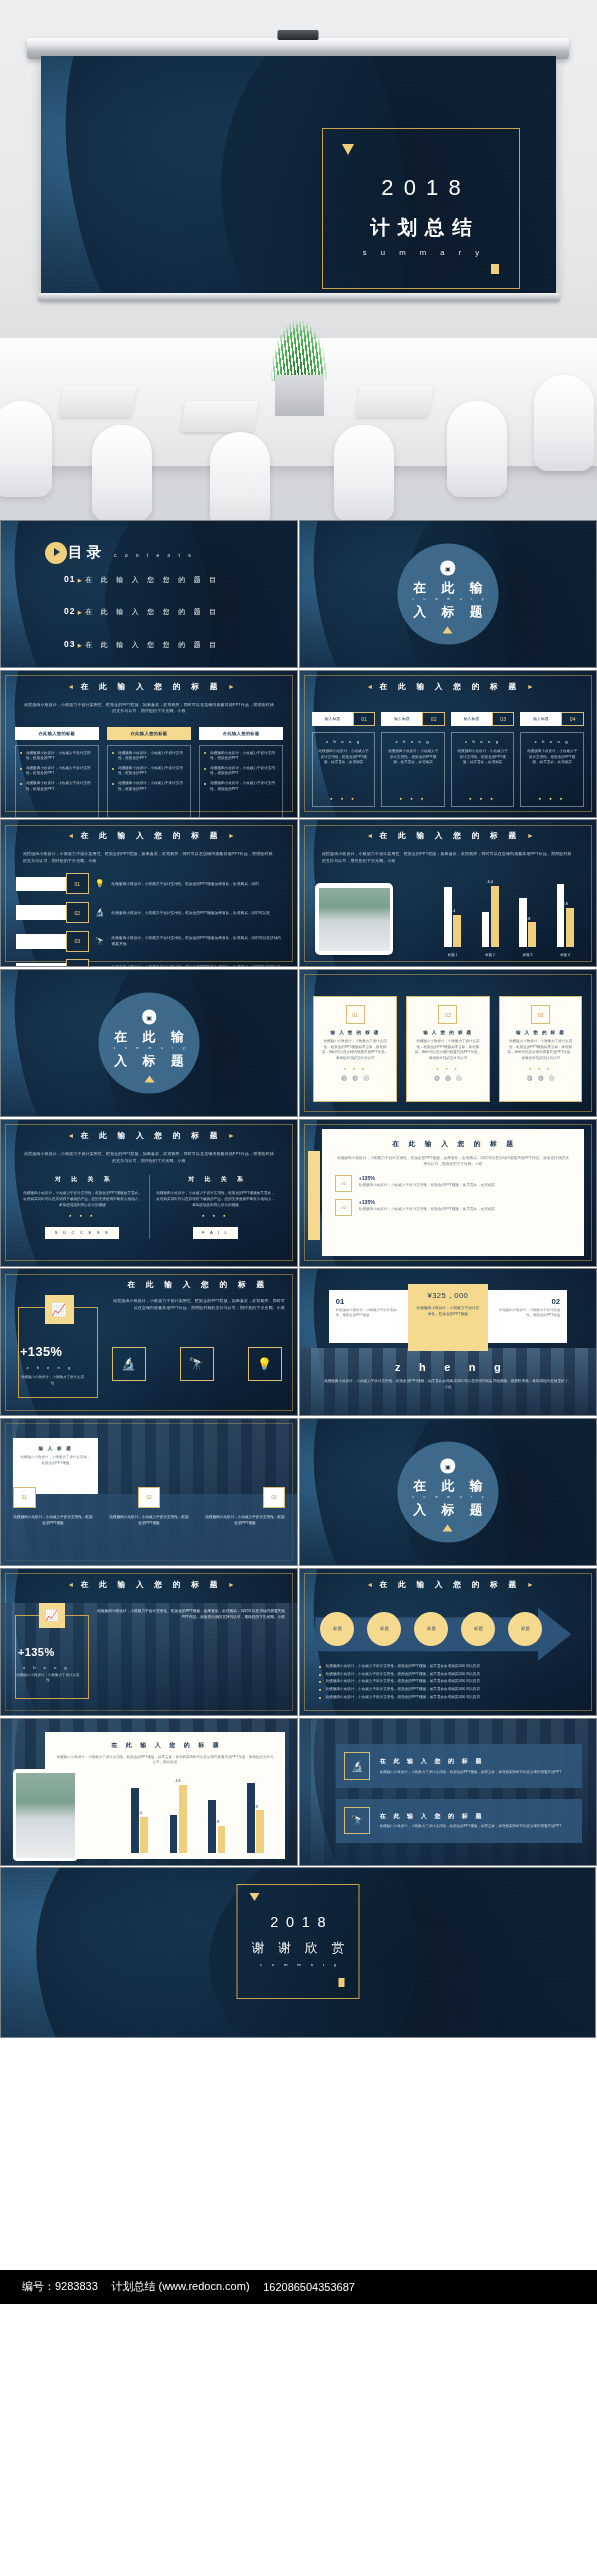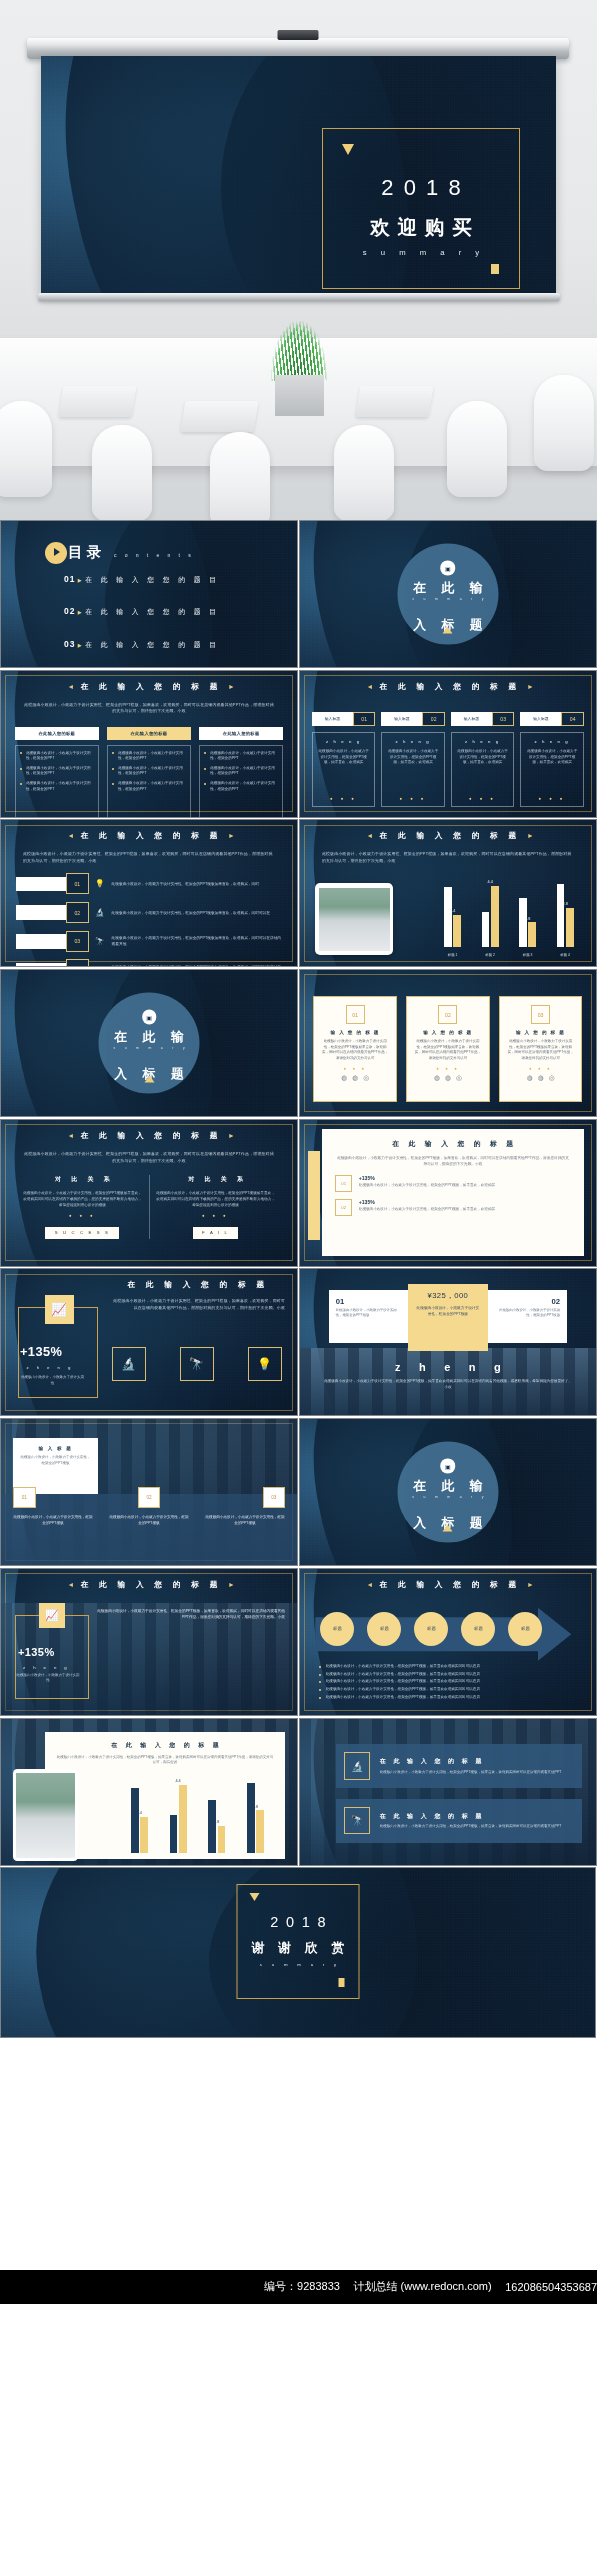--- a/index.html
+++ b/index.html
@@ -75,21 +75,21 @@
 
   
   .sec-circle{position:absolute;left:50%;top:50%;transform:translate(-50%,-50%);width:101px;height:101px;border-radius:50%;
         background:rgba(71,117,153,.85);}
   .sec-dot{position:absolute;left:50%;top:17px;transform:translateX(-50%);width:14.5px;height:14.5px;border-radius:50%;
         background:#fff;display:flex;align-items:center;justify-content:center;color:#17324c;font-size:6px;}
   .sec-l1{position:absolute;left:0;right:0;top:36px;text-align:center;color:#fff;font-size:12.8px;letter-spacing:6px;
         font-weight:700;text-indent:6px;}
   .sec-en{position:absolute;left:0;right:0;top:53px;text-align:center;color:#dfe6ee;font-size:3.4px;letter-spacing:4.3px;text-indent:4.3px;}
   .sec-l2{position:absolute;left:0;right:0;top:60px;text-align:center;color:#fff;font-size:12.8px;letter-spacing:6px;
-        font-weight:700;text-indent:6px;margin-top:13px;}
+        font-weight:700;text-indent:6px;}
   .sec-tri{position:absolute;left:50%;bottom:11px;transform:translateX(-50%);width:0;height:0;
         border-left:5.1px solid transparent;border-right:5.1px solid transparent;border-bottom:7.7px solid #f0cf7c;}
 
   
   .toc-badge{position:absolute;left:44px;top:20.5px;width:22px;height:22px;border-radius:50%;background:#f0cf7c;}
   .toc-badge:after{content:"";position:absolute;left:8.5px;top:6.8px;width:0;height:0;
         border-top:4.3px solid transparent;border-bottom:4.3px solid transparent;border-left:6.8px solid #16304a;}
   .toc-h{position:absolute;left:67px;top:22px;color:#fff;font-size:14.5px;letter-spacing:4.3px;font-weight:700;}
   .toc-h .sub{color:#dfe4ea;font-size:5.1px;letter-spacing:3.4px;font-weight:400;}
   .toc-row{position:absolute;left:63px;color:#fff;font-size:8.5px;font-weight:700;letter-spacing:0.9px;white-space:nowrap;}
@@ -238,48 +238,48 @@
   .wchart .bar-y{width:7.7px;background:#f0cf7c;}
   .wchart .vlab{color:#1d3c5c;}
   .wtab{position:absolute;left:12px;bottom:3.4px;width:65px;height:92px;border-radius:4.3px;background:#fff;padding:3.4px 2.6px;box-sizing:border-box;}
   .wtab .ph{width:100%;height:100%;background:linear-gradient(180deg,#8fae9f 0%,#7ba08e 34%,#d3d9dc 54%,#eceeef 100%);}
 
   
   .end-card{position:absolute;left:50%;transform:translateX(-50%);top:15.4px;width:121px;height:113px;border:0.9px solid #c9a24e;}
   .end-tri{position:absolute;left:12px;top:8.5px;width:0;height:0;border-left:5.1px solid transparent;
         border-right:5.1px solid transparent;border-top:8.5px solid #f0cf7c;}
   .end-year{position:absolute;left:0;right:0;top:29px;text-align:center;color:#fff;font-size:14.5px;letter-spacing:7.7px;text-indent:7.7px;}
-  .end-cn{position:absolute;left:0;right:0;top:55px;text-align:center;color:#fff;font-size:12.8px;letter-spacing:5.1px;font-weight:700;text-indent:5.1px;}
+  .end-cn{position:absolute;left:0;right:0;top:55px;text-align:center;color:#fff;font-size:12.8px;letter-spacing:5.1px;font-weight:400;text-indent:5.1px;}
   .end-en{position:absolute;left:0;right:0;top:77px;text-align:center;color:#e7e9ec;font-size:4.3px;letter-spacing:4.3px;text-indent:4.3px;}
   .end-sq{position:absolute;right:13.6px;bottom:10.2px;width:6.8px;height:9.4px;background:#f0cf7c;}
 
   
   .whitespace{width:597px;height:230px;background:#fff;}
   .footer{width:597px;height:34px;background:#000;display:flex;align-items:center;padding-left:22px;box-sizing:border-box;
-        color:#fff;font-size:11px;gap:13.6px;justify-content:flex-end;}
+        color:#fff;font-size:11px;gap:13.6px;}
 </style>
 </head>
 <body>
 
 <div class="page">
 
   <div class="hero">
     <div class="wall"></div>
     <div class="screen-rail">
       <div class="rail-knob"></div>
     </div>
     <div class="screen">
       <div class="art">
           <div class="swoosh"></div>
           <div class="grain"></div>
         </div>
       <div class="hero-card">
         <div class="tri"></div>
         <div class="hero-year">2018</div>
-        <div class="hero-cn">欢迎购买</div>
+        <div class="hero-cn">计划总结</div>
         <div class="hero-en">s u m m a r y</div>
         <div class="hero-sq"></div>
       </div>
     </div>
     <div class="screen-bottom"></div>
     <div class="table"></div>
     <div class="plant"></div>
     <div class="plant-pot"></div>
     <div class="laptop" style="left:61px;top:386px;"></div>
     <div class="laptop" style="left:183px;top:401px;"></div>

